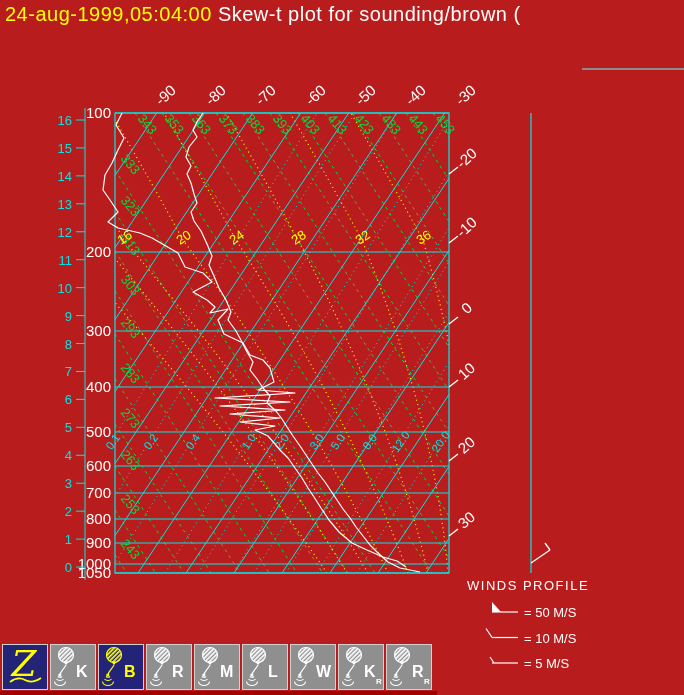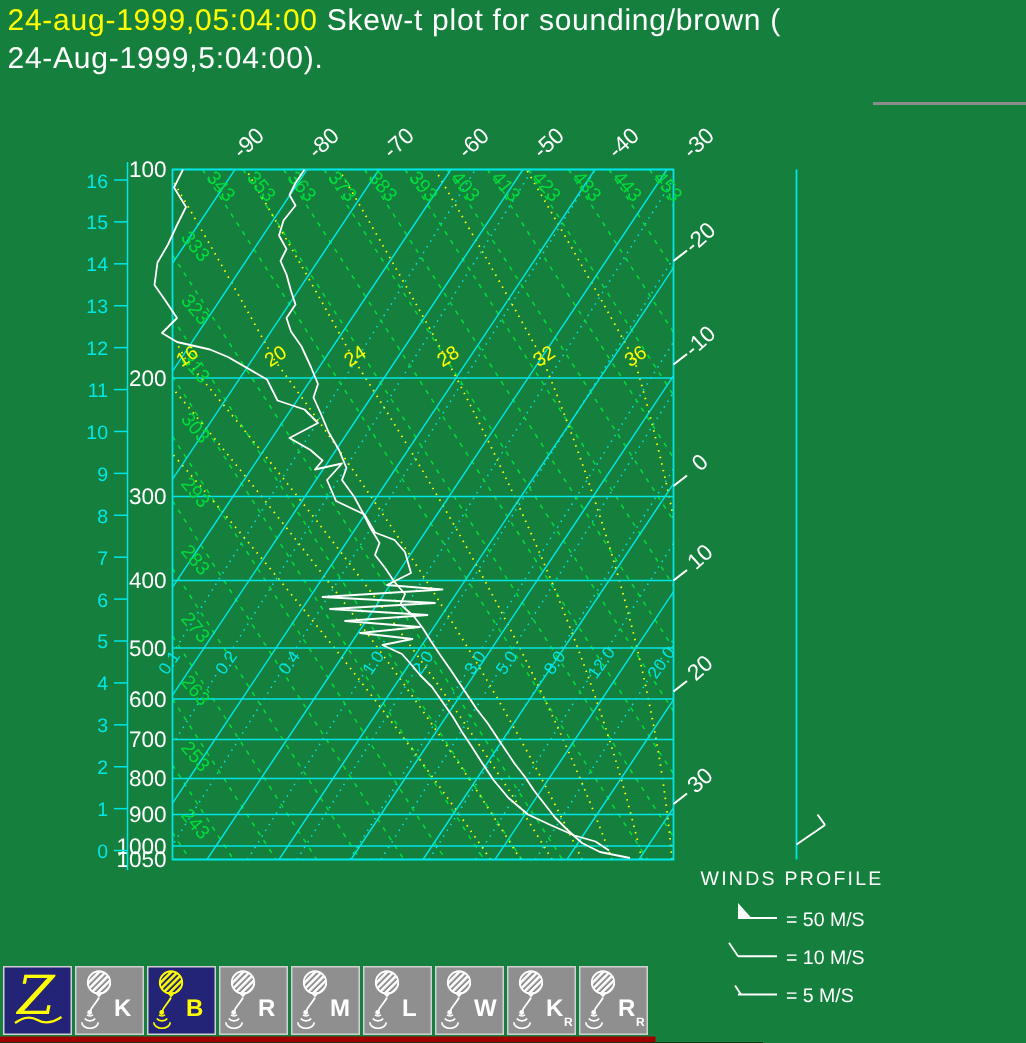--- a/index.html
+++ b/index.html
@@ -1,37 +1,36 @@
 <!DOCTYPE html>
 <html><head>
 <meta charset="utf-8">
 <style>
   html,body{margin:0;padding:0;background:#000;}
-  #app{position:relative;width:684px;height:695px;background:#15803d;overflow:hidden;
+  #app{position:relative;width:684px;height:695px;background:#b91c1c;overflow:hidden;
        font-family:"Liberation Sans",sans-serif;}
   #titlebar{position:absolute;left:5px;top:2px;width:672px;font-size:20px;
             line-height:25px;letter-spacing:.5px;color:#fff;}
   .ty{color:#ffff00;}
   #grayline{position:absolute;left:582px;top:68px;width:102px;height:2px;background:#8c8c8c;}
   #chart{position:absolute;left:0;top:0;}
   #chart text{font-family:"Liberation Sans",sans-serif;}
   #toolbar{position:absolute;left:2px;top:644px;display:flex;gap:2px;}
   .tbtn{width:46px;height:46px;box-sizing:border-box;background:#8f8f8f;
         border:1px solid #d0d0d0;display:flex;align-items:center;justify-content:center;
         cursor:pointer;}
   .tbtn.navy{background:#232378;}
   #redstrip{position:absolute;left:0;top:691px;width:437px;height:4px;background:#a00000;}
 </style>
 </head>
 <body>
 
 <div id="app">
   <div id="titlebar">
     <span class="ty">24-aug-1999,05:04:00</span><span> Skew-t plot for sounding/brown (</span>
-    <div>24-Aug-1999,5:04:00).</div>
   </div>
   <div id="grayline"></div>
   <svg id="chart" width="684" height="695">
       <defs>
         <clipPath id="pb">
           <rect x="115" y="113" width="334" height="460"></rect>
         </clipPath>
       </defs>
       <g clip-path="url(#pb)">
         <line x1="29" y1="573" x2="317" y2="113" stroke="#00e6e6" stroke-width="1" stroke-dasharray="1 3.5"></line>

